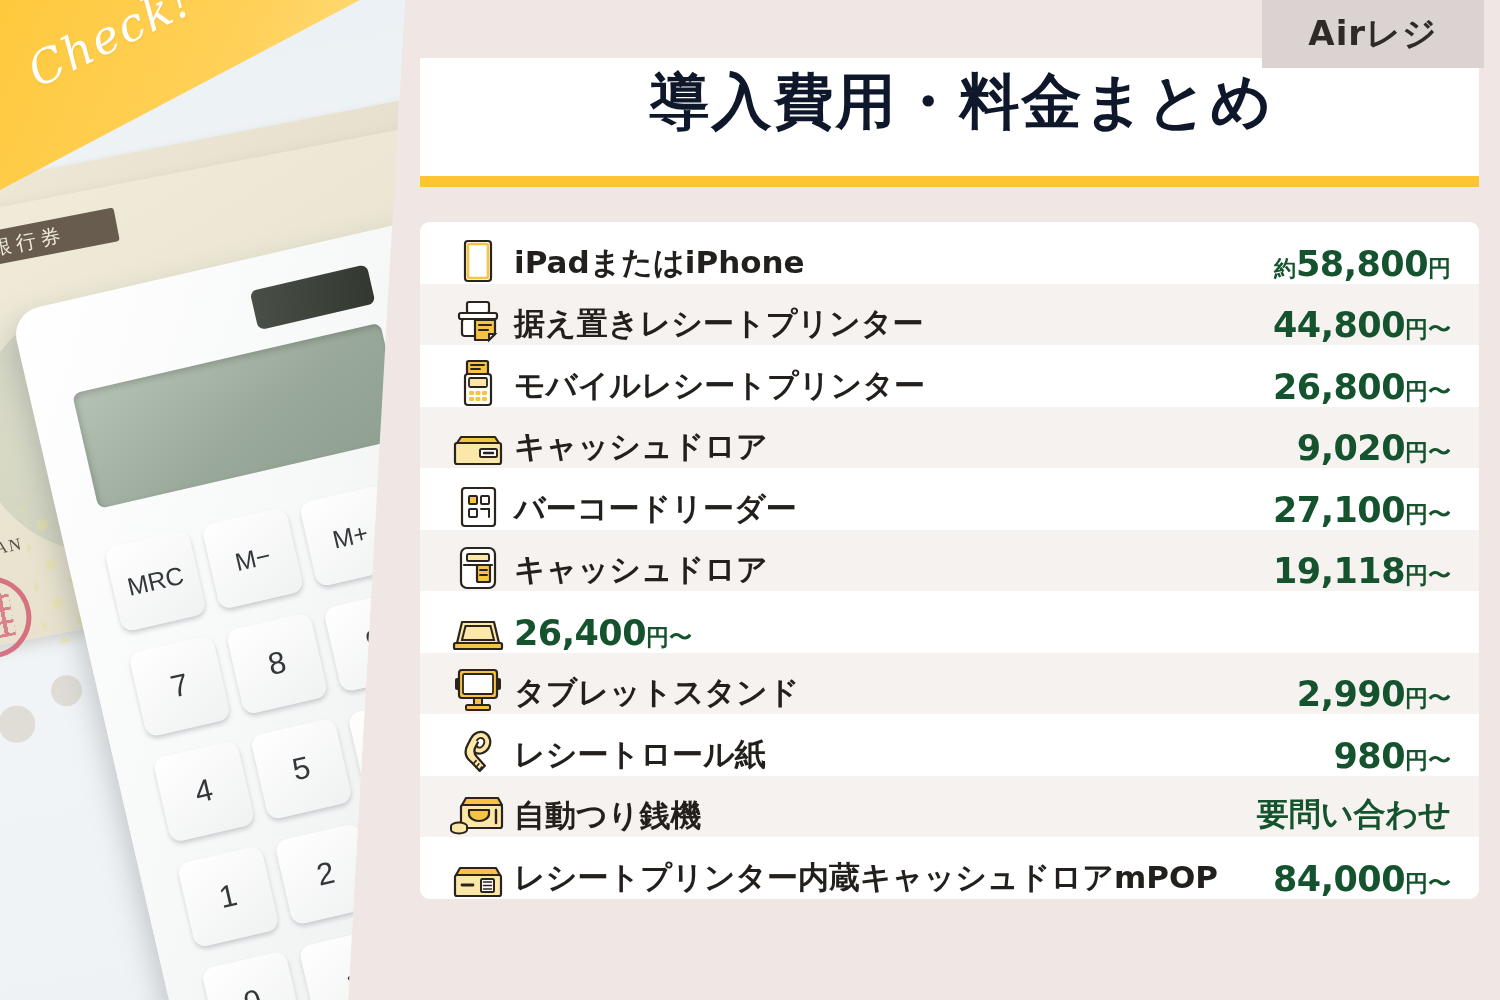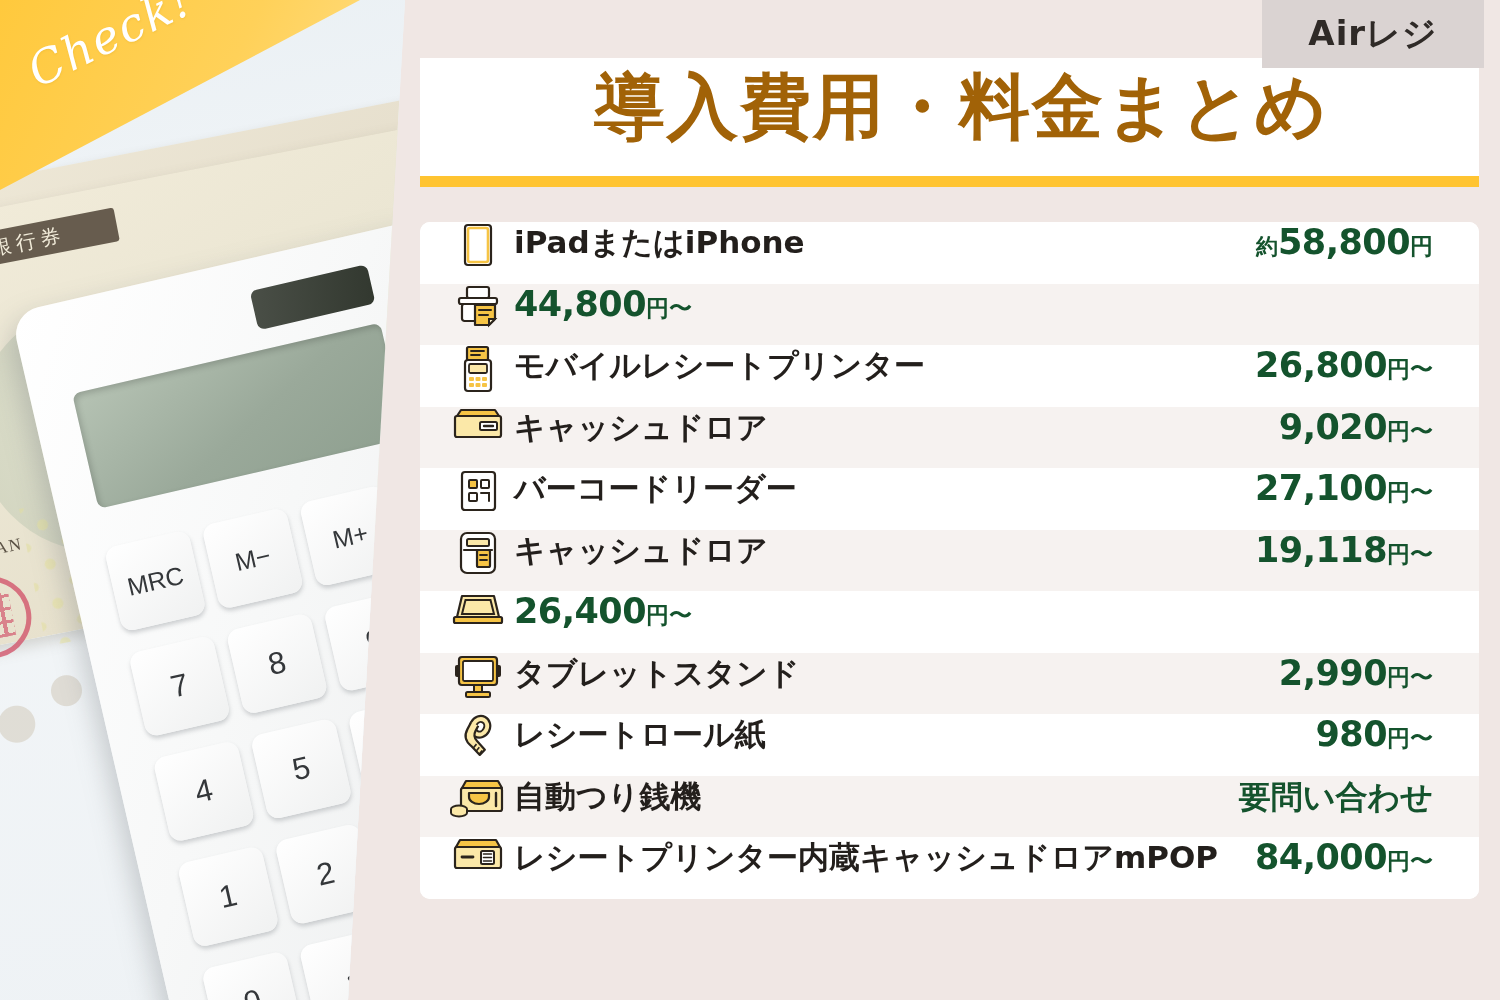--- a/index.html
+++ b/index.html
@@ -223,23 +223,23 @@
     left: 420px; top: 58px;
     width: 1059px; height: 128px;
     background: #ffffff;
     z-index: 3;
   }
   #title-text {
     position: absolute;
     left: 0; right: 0;
     top: 12px;
     text-align: center;
-    font-size: 71px;
+    font-size: 60px;
     font-weight: bold;
-    color: #a16207;
+    color: #0f172a;
     letter-spacing: 2px;
     font-family: "DejaVu Sans", "Liberation Sans", sans-serif;
     line-height: 1.05;
     padding-left: 24px;
   }
   #title-underline {
     position: absolute;
     left: 420px; top: 176px;
     width: 1059px; height: 11px;
     background: #ffc431;
@@ -251,23 +251,23 @@
     position: absolute;
     left: 420px; top: 222px;
     width: 1059px;
     background: #ffffff;
     border-radius: 10px;
     overflow: hidden;
     z-index: 3;
   }
   .row {
     display: flex;
-    align-items: flex-start;
+    align-items: flex-end;
     height: 61.5px;
-    padding: 0 46px 0 22px;
+    padding: 0 28px 0 22px;
     background: #ffffff;
   }
   .row.alt { background: #f6f2f0; }
 
   .row-icon {
     width: 72px;
     flex: 0 0 72px;
     display: flex;
     align-items: center;
     justify-content: center;
@@ -365,20 +365,21 @@
       <div class="row-icon">
         <svg width="48" height="46" viewBox="0 0 48 46">
       <rect x="13" y="3" width="22" height="11" rx="2" fill="#fff" stroke="#2b241c" stroke-width="2.2"></rect>
       <rect x="5" y="14" width="38" height="6" rx="2" fill="#fff" stroke="#2b241c" stroke-width="2.2"></rect>
       <rect x="8" y="20" width="32" height="17" rx="2.5" fill="#fff" stroke="#2b241c" stroke-width="2.2"></rect>
       <path d="M21 21 h20 v14 l-6 6 h-14 z" fill="#f6c445" stroke="#2b241c" stroke-width="2.2" stroke-linejoin="round"></path>
       <path d="M41 35 l-6 6 v-6 z" fill="#fff6d8" stroke="#2b241c" stroke-width="2"></path>
       <path d="M25 26 h12 M25 31 h9" stroke="#2b241c" stroke-width="2" stroke-linecap="round"></path>
     </svg>
       </div>
+      <div class="row-label">据え置きレシートプリンター</div>
       <div class="row-price"><span class="price-num">44,800</span><span class="price-suf">円〜</span></div>
     </div>
     <div class="row">
       <div class="row-icon">
         <svg width="36" height="48" viewBox="0 0 36 48">
       <rect x="7" y="2" width="21" height="13" rx="1.5" fill="#f6c445" stroke="#2b241c" stroke-width="2.2"></rect>
       <path d="M11 6 h13 M11 10 h9" stroke="#2b241c" stroke-width="1.8" stroke-linecap="round"></path>
       <rect x="5" y="15" width="26" height="31" rx="3" fill="#fff" stroke="#2b241c" stroke-width="2.2"></rect>
       <rect x="9" y="19" width="18" height="9" rx="1.5" fill="#fbe8a8" stroke="#2b241c" stroke-width="1.8"></rect>
       <g fill="#f6c445">

